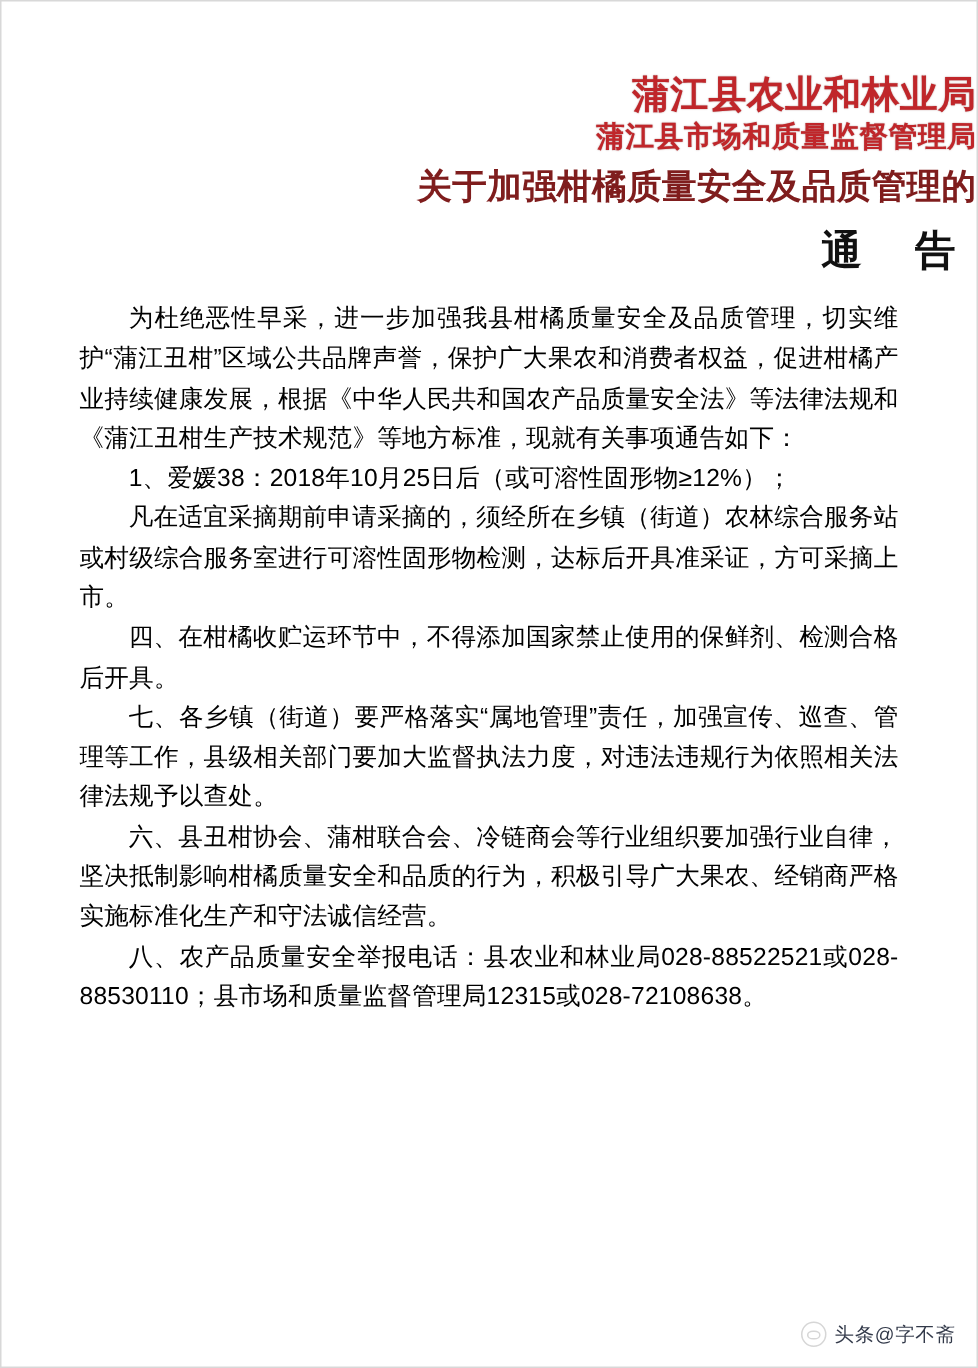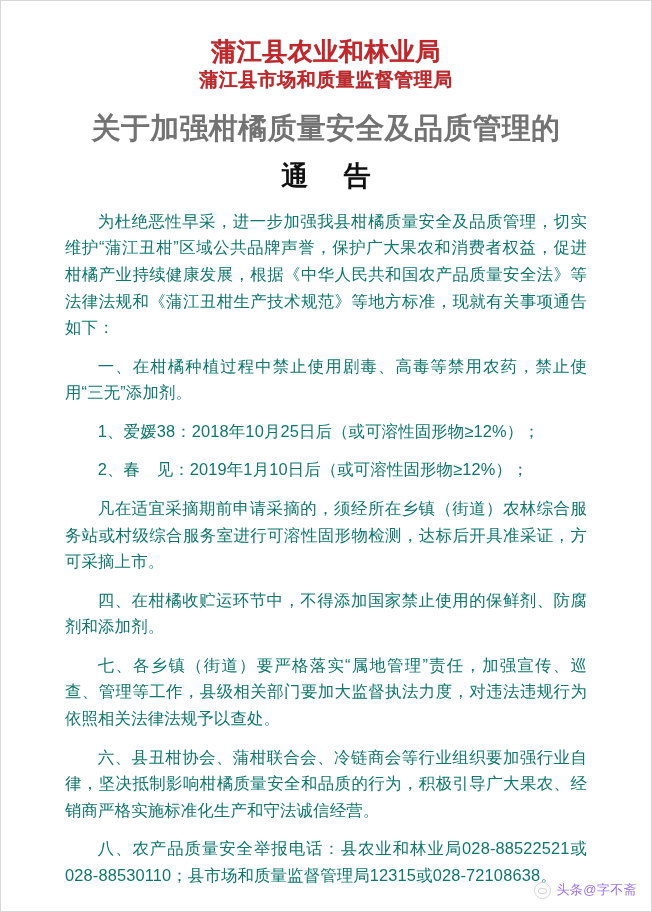--- a/index.html
+++ b/index.html
@@ -13,82 +13,82 @@
     height: 912px;
     background: #ffffff;
     box-sizing: border-box;
     border: 1px solid #d8d8d8;
     overflow: hidden;
     font-family: "Liberation Sans", "DejaVu Sans", sans-serif;
   }
 
   
   .masthead {
-    padding-top: 34px;
-    text-align: center;
+    padding-top: 46px;
+    text-align: right;
   }
   .org-line {
     color: #c0262a;
     font-weight: bold;
     font-size: 25px;
     line-height: 1.30;
     letter-spacing: 0.5px;
     text-shadow: 0 0 1px rgba(90,10,10,0.55);
   }
   .org-line.second {
     font-size: 19px;
   }
   .subject-line {
-    color: #737373;
+    color: #7f1d1d;
     font-weight: bold;
-    font-size: 29px;
+    font-size: 23px;
     line-height: 1.40;
-    margin-top: 16px;
+    margin-top: 4px;
     letter-spacing: 0.3px;
   }
   .notice-word {
     color: #111111;
     font-weight: bold;
     font-size: 27px;
     letter-spacing: 14px;
     text-indent: 14px;
     margin-top: 9px;
     margin-bottom: 14px;
   }
 
   
   .body-wrap {
     margin: 10px 52px 0 52px;
   }
   p.para {
-    margin: 12px;
-    color: #0f766e;
+    margin: 0;
+    color: #000000;
     font-size: 16.4px;
     line-height: 1.62;
     text-align: justify;
     text-justify: inter-ideograph;
     letter-spacing: 0.15px;
     white-space: pre-wrap;
   }
   p.indent {
     text-indent: 2em;
   }
   p.sub-item {
     text-indent: 2em;
   }
 
   
   .watermark {
     position: absolute;
     right: 14px;
     bottom: 12px;
     display: flex;
-    align-items: flex-end;
+    align-items: flex-start;
     gap: 5px;
-    color: #8b5cf6;
+    color: #0f172a;
     font-size: 13px;
     opacity: 0.85;
     letter-spacing: 0.4px;
   }
   .wm-logo {
     width: 15px;
     height: 15px;
     border: 1.4px solid #cfcfcf;
     border-radius: 50%;
     position: relative;
@@ -111,25 +111,23 @@
 
   <div class="masthead">
     <div class="org-line">蒲江县农业和林业局</div>
     <div class="org-line second">蒲江县市场和质量监督管理局</div>
     <div class="subject-line">关于加强柑橘质量安全及品质管理的</div>
     <div class="notice-word">通 告</div>
   </div>
 
   <div class="body-wrap">
     <p class="para indent">为杜绝恶性早采，进一步加强我县柑橘质量安全及品质管理，切实维护“蒲江丑柑”区域公共品牌声誉，保护广大果农和消费者权益，促进柑橘产业持续健康发展，根据《中华人民共和国农产品质量安全法》等法律法规和《蒲江丑柑生产技术规范》等地方标准，现就有关事项通告如下：</p>
-    <p class="para indent">一、在柑橘种植过程中禁止使用剧毒、高毒等禁用农药，禁止使用“三无”添加剂。</p>
     <p class="para sub-item">1、爱媛38：2018年10月25日后（或可溶性固形物≥12%）；</p>
-    <p class="para sub-item">2、春　见：2019年1月10日后（或可溶性固形物≥12%）；</p>
     <p class="para indent">凡在适宜采摘期前申请采摘的，须经所在乡镇（街道）农林综合服务站或村级综合服务室进行可溶性固形物检测，达标后开具准采证，方可采摘上市。</p>
-    <p class="para indent">四、在柑橘收贮运环节中，不得添加国家禁止使用的保鲜剂、防腐剂和添加剂。</p>
+    <p class="para indent">四、在柑橘收贮运环节中，不得添加国家禁止使用的保鲜剂、检测合格后开具。</p>
     <p class="para indent">七、各乡镇（街道）要严格落实“属地管理”责任，加强宣传、巡查、管理等工作，县级相关部门要加大监督执法力度，对违法违规行为依照相关法律法规予以查处。</p>
     <p class="para indent">六、县丑柑协会、蒲柑联合会、冷链商会等行业组织要加强行业自律，坚决抵制影响柑橘质量安全和品质的行为，积极引导广大果农、经销商严格实施标准化生产和守法诚信经营。</p>
     <p class="para indent">八、农产品质量安全举报电话：县农业和林业局028-88522521或028-88530110；县市场和质量监督管理局12315或028-72108638。</p>
   </div>
 
   <div class="watermark">
     <span class="wm-logo"></span>
     <span>头条@字不斋</span>
   </div>
 

